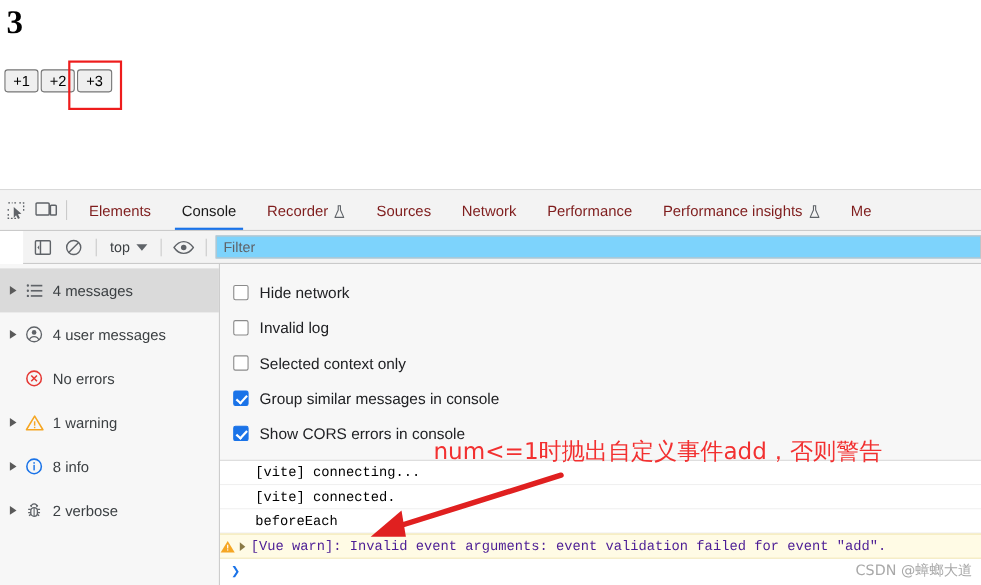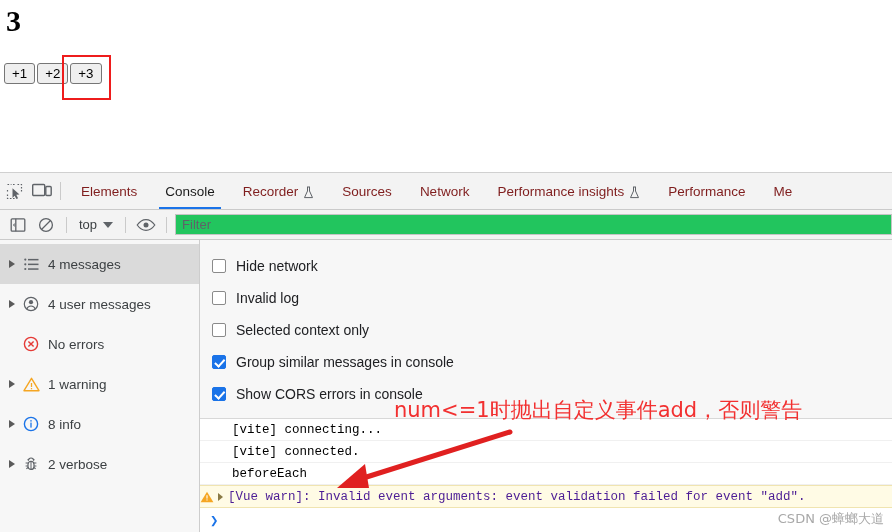--- a/index.html
+++ b/index.html
@@ -119,20 +119,21 @@
   
   #filterbar {
     position: relative;
     height: 29px;
     background: #f3f3f3;
     border-bottom: 1px solid #cacaca;
     display: flex;
     align-items: center;
     padding-left: 4px;
     gap: 0;
+    margin-left: 21px;
   }
   #filterbar .sep {
     width: 1px; height: 16px;
     background: #cacaca;
     margin: 0 6px;
     flex: 0 0 auto;
   }
   #context-select {
     display: flex; align-items: center; gap: 6px;
     font-size: 13px;
@@ -146,21 +147,21 @@
     border-left: 5px solid transparent;
     border-right: 5px solid transparent;
     border-top: 6px solid #5f6368;
   }
   #filter-input {
     flex: 1 1 auto;
     height: 21px;
     margin-left: 2px;
     margin-right: 0;
     border: 1px solid #c4c4c4;
-    background: #22c55e;
+    background: #7dd3fc;
     font-size: 13px;
     font-family: "Liberation Sans", sans-serif;
     color: #202124;
     padding: 0 6px;
     box-sizing: border-box;
     outline: none;
   }
   #filter-input::placeholder { color: #5f6368; }
 
   
@@ -375,29 +376,29 @@
         </svg>
       </span>
     </div>
     <div class="tab">
       <span>Sources</span>
     </div>
     <div class="tab">
       <span>Network</span>
     </div>
     <div class="tab">
+      <span>Performance</span>
+    </div>
+    <div class="tab">
       <span>Performance insights</span>
       <span class="flask">
         <svg width="11" height="13" viewBox="0 0 11 13">
           <path d="M4 1h3M4.5 1v4L1.5 11.6h8L6.5 5V1" stroke="#5f6368" stroke-width="1" fill="none" stroke-linejoin="round"></path>
         </svg>
       </span>
-    </div>
-    <div class="tab">
-      <span>Performance</span>
     </div>
     <div class="tab">
       <span>Me</span>
     </div>
   </div>
 
   <div id="filterbar">
     <div class="tool-icon-btn">
       <svg width="16" height="16" viewBox="0 0 16 16">
         <rect x="1.2" y="1.8" width="13.6" height="12.4" rx="1" stroke="#5f6368" stroke-width="1.3" fill="none"></rect>

